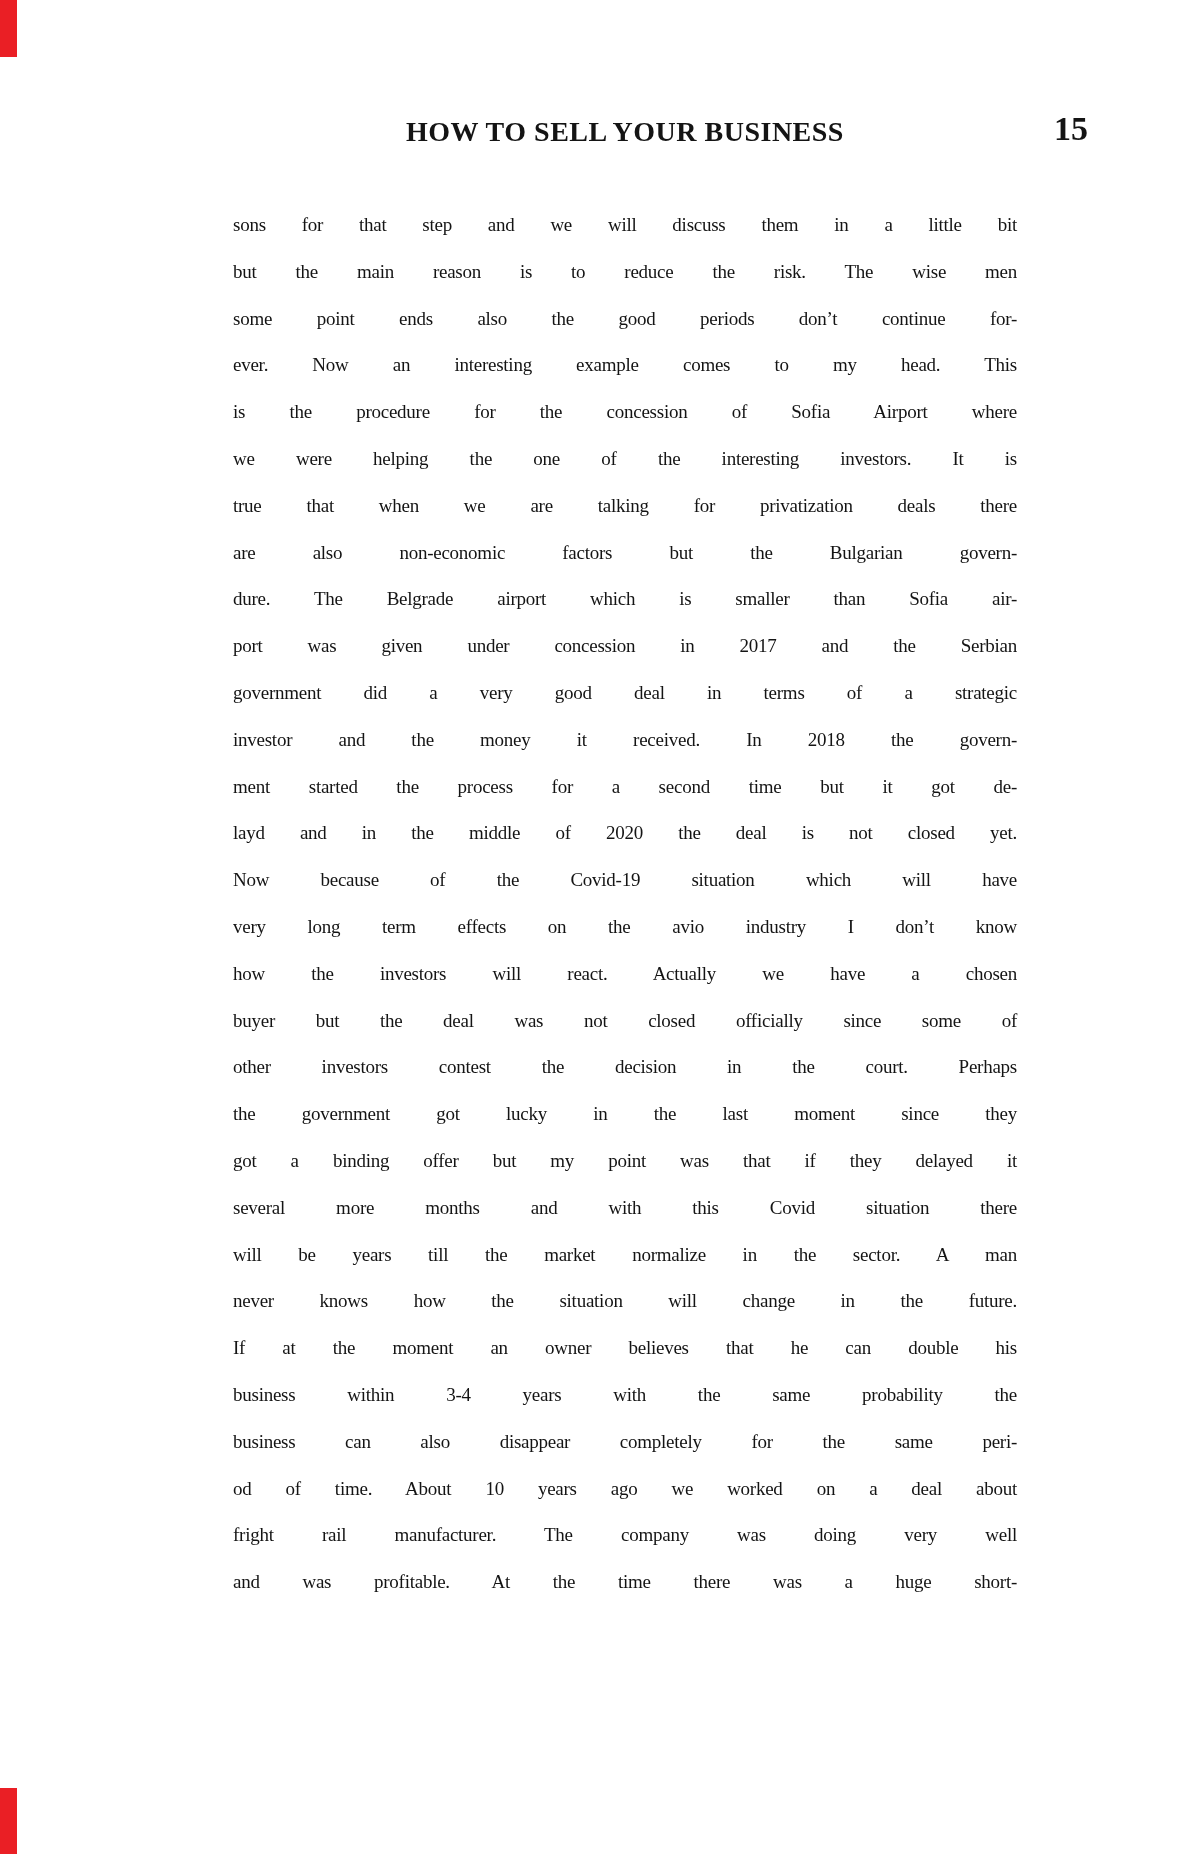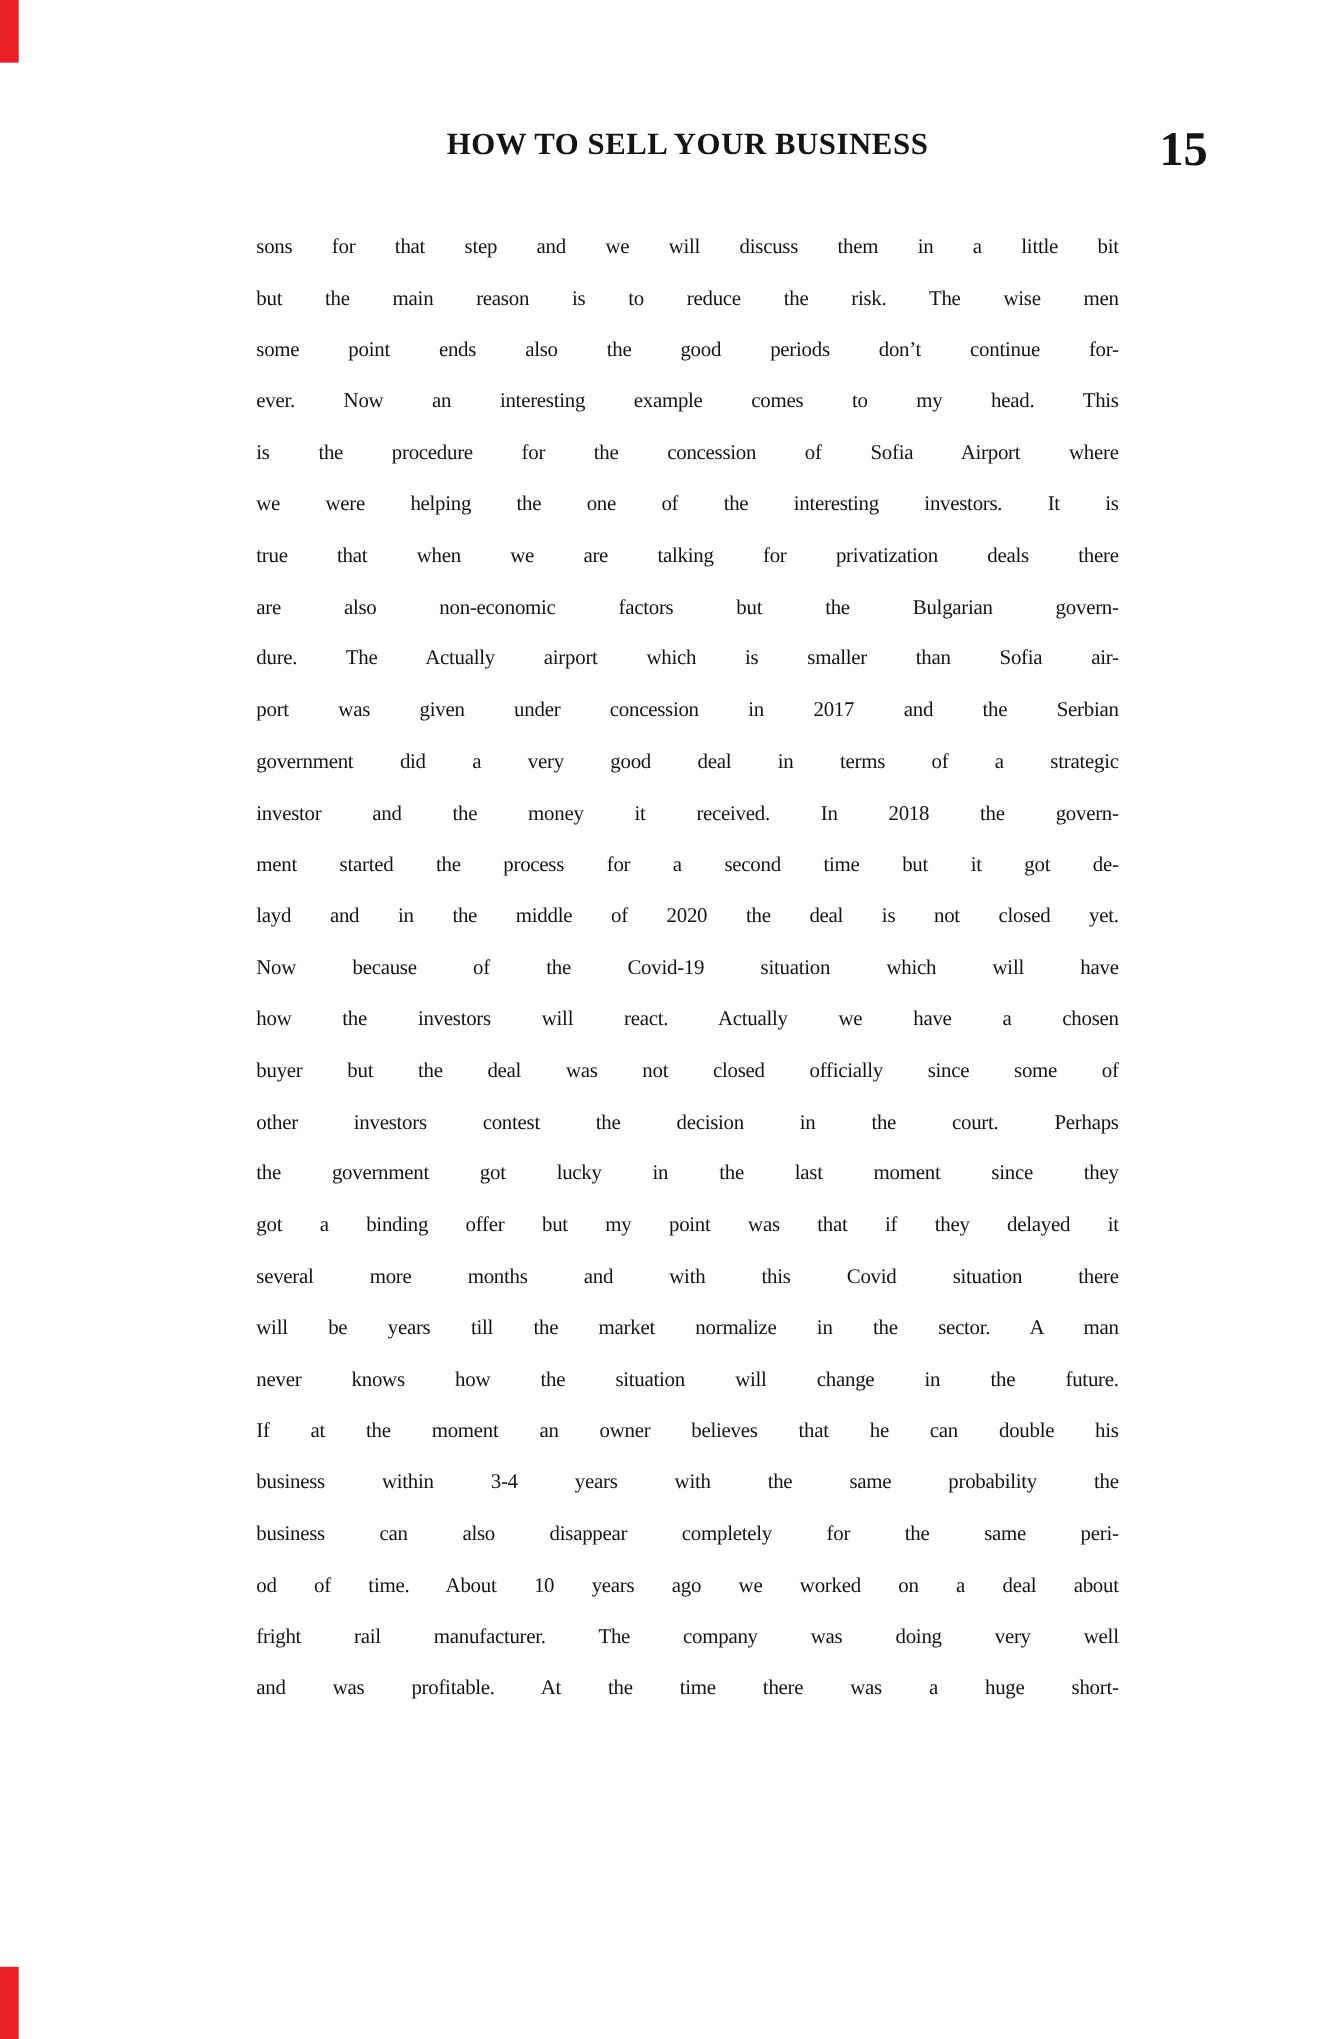--- a/index.html
+++ b/index.html
@@ -28,21 +28,21 @@
     font-weight: bold;
     font-size: 28px;
     letter-spacing: 0.5px;
     white-space: nowrap;
   }
   .page-number {
     position: absolute;
     top: 110px;
     left: 1054px;
     font-weight: bold;
-    font-size: 44px;
+    font-size: 34px;
   }
   .body-text {
     position: absolute;
     left: 233px;
     top: 202px;
     width: 784px;
     font-size: 19px;
     line-height: 46.8px;
     letter-spacing: -0.25px;
   }
@@ -64,27 +64,28 @@
 
   <div class="body-text">
     <div class="line">sons for that step and we will discuss them in a little bit</div>
     <div class="line">but the main reason is to reduce the risk. The wise men</div>
     <div class="line">some point ends also the good periods don’t continue for-</div>
     <div class="line">ever. Now an interesting example comes to my head. This</div>
     <div class="line">is the procedure for the concession of Sofia Airport where</div>
     <div class="line">we were helping the one of the interesting investors. It is</div>
     <div class="line">true that when we are talking for privatization deals there</div>
     <div class="line">are also non-economic factors but the Bulgarian govern-</div>
-    <div class="line">dure. The Actually airport which is smaller than Sofia air-</div>
+    <div class="line">dure. The Belgrade airport which is smaller than Sofia air-</div>
     <div class="line">port was given under concession in 2017 and the Serbian</div>
     <div class="line">government did a very good deal in terms of a strategic</div>
     <div class="line">investor and the money it received. In 2018 the govern-</div>
     <div class="line">ment started the process for a second time but it got de-</div>
     <div class="line">layd and in the middle of 2020 the deal is not closed yet.</div>
     <div class="line">Now because of the Covid-19 situation which will have</div>
+    <div class="line">very long term effects on the avio industry I don’t know</div>
     <div class="line">how the investors will react. Actually we have a chosen</div>
     <div class="line">buyer but the deal was not closed officially since some of</div>
     <div class="line">other investors contest the decision in the court. Perhaps</div>
     <div class="line">the government got lucky in the last moment since they</div>
     <div class="line">got a binding offer but my point was that if they delayed it</div>
     <div class="line">several more months and with this Covid situation there</div>
     <div class="line">will be years till the market normalize in the sector. A man</div>
     <div class="line">never knows how the situation will change in the future.</div>
     <div class="line">If at the moment an owner believes that he can double his</div>
     <div class="line">business within 3-4 years with the same probability the</div>

